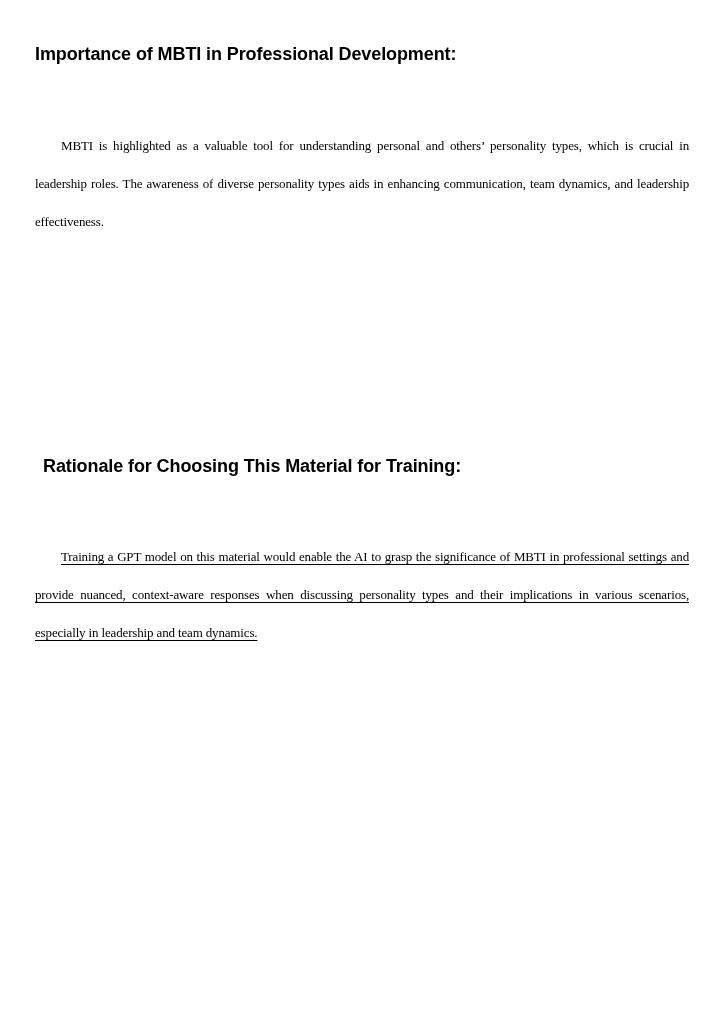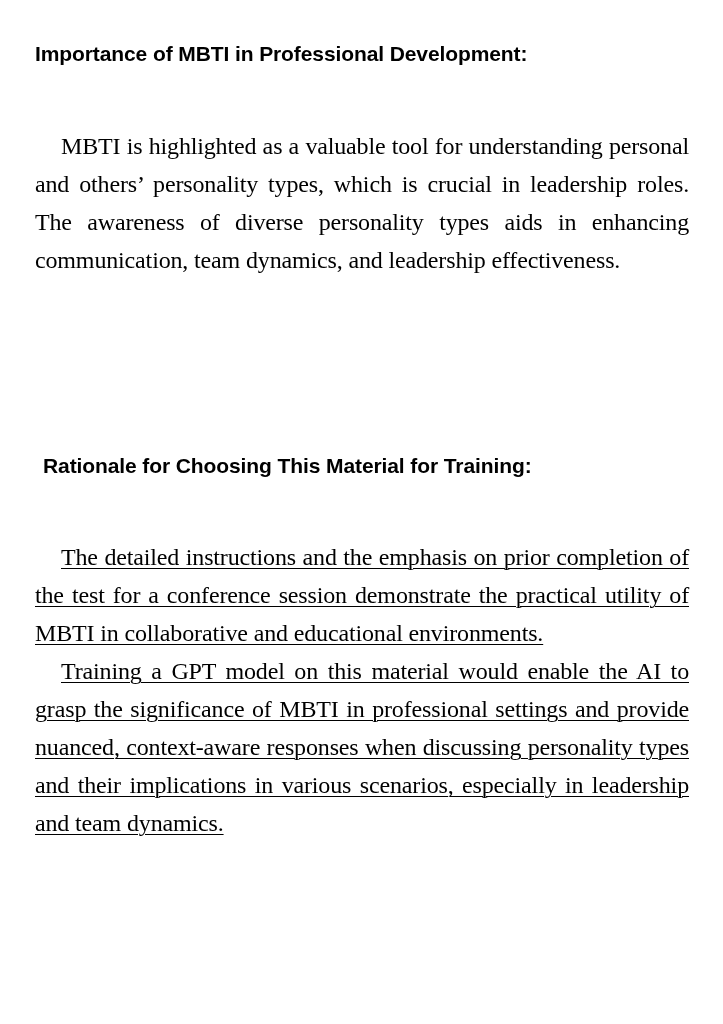--- a/index.html
+++ b/index.html
@@ -16,40 +16,40 @@
     }
     .page {
       position: absolute;
       left: 35px;
       top: 0;
       width: 654px;
     }
     .heading {
       font-family: "Liberation Sans", sans-serif;
       font-weight: bold;
-      font-size: 21px;
+      font-size: 18px;
       line-height: 20px;
       margin: 0;
       letter-spacing: -0.1px;
     }
     .h1 {
       position: absolute;
       top: 44px;
       left: 0;
       white-space: nowrap;
     }
     .h2 {
       position: absolute;
       top: 456px;
       left: 8px;
       white-space: nowrap;
     }
     .para {
       font-family: "Liberation Serif", serif;
-      font-size: 24px;
+      font-size: 13px;
       line-height: 38px;
       text-align: justify;
       text-indent: 26px;
       margin: 0;
       letter-spacing: -0.15px;
     }
     .sec1 {
       position: absolute;
       top: 127px;
       left: 0;
@@ -74,17 +74,16 @@
 
   <h2 class="heading h1">Importance of MBTI in Professional Development:</h2>
 
   <div class="sec1">
     <p class="para">MBTI is highlighted as a valuable tool for understanding personal and others’ personality types, which is crucial in leadership roles. The awareness of diverse personality types aids in enhancing communication, team dynamics, and leadership effectiveness.</p>
   </div>
 
   <h2 class="heading h2">Rationale for Choosing This Material for Training:</h2>
 
   <div class="sec2">
-    <p class="para"><span class="underlined">The detailed instructions and the emphasis on prior completion of the test for a conference session demonstrate the practical utility of MBTI in collaborative and educational environments.</span></p>
     <p class="para"><span class="underlined">Training a GPT model on this material would enable the AI to grasp the significance of MBTI in professional settings and provide nuanced, context-aware responses when discussing personality types and their implications in various scenarios, especially in leadership and team dynamics.</span></p>
   </div>
 
 </div>
 
 </body></html>

